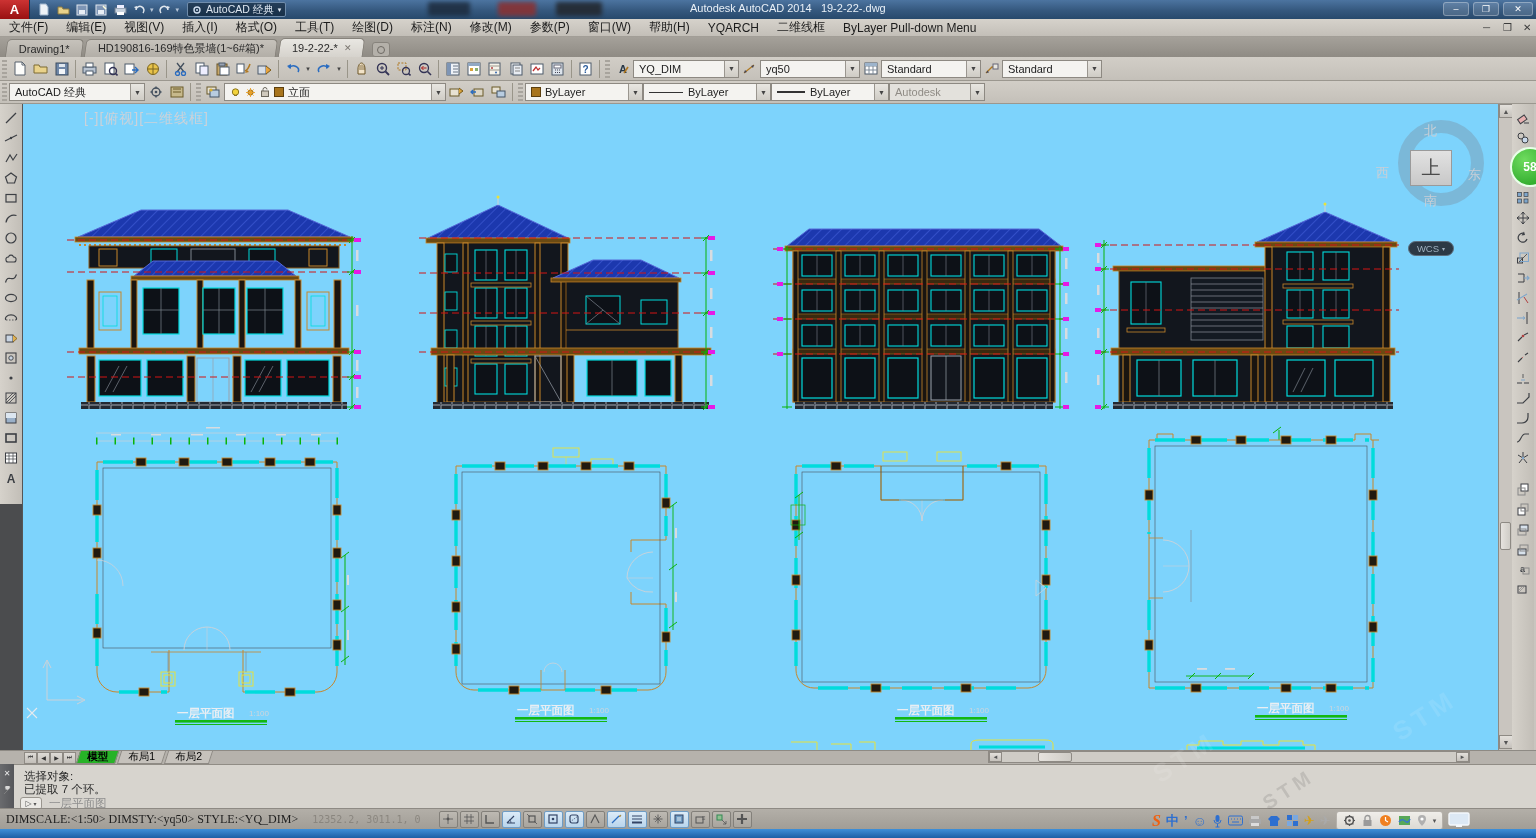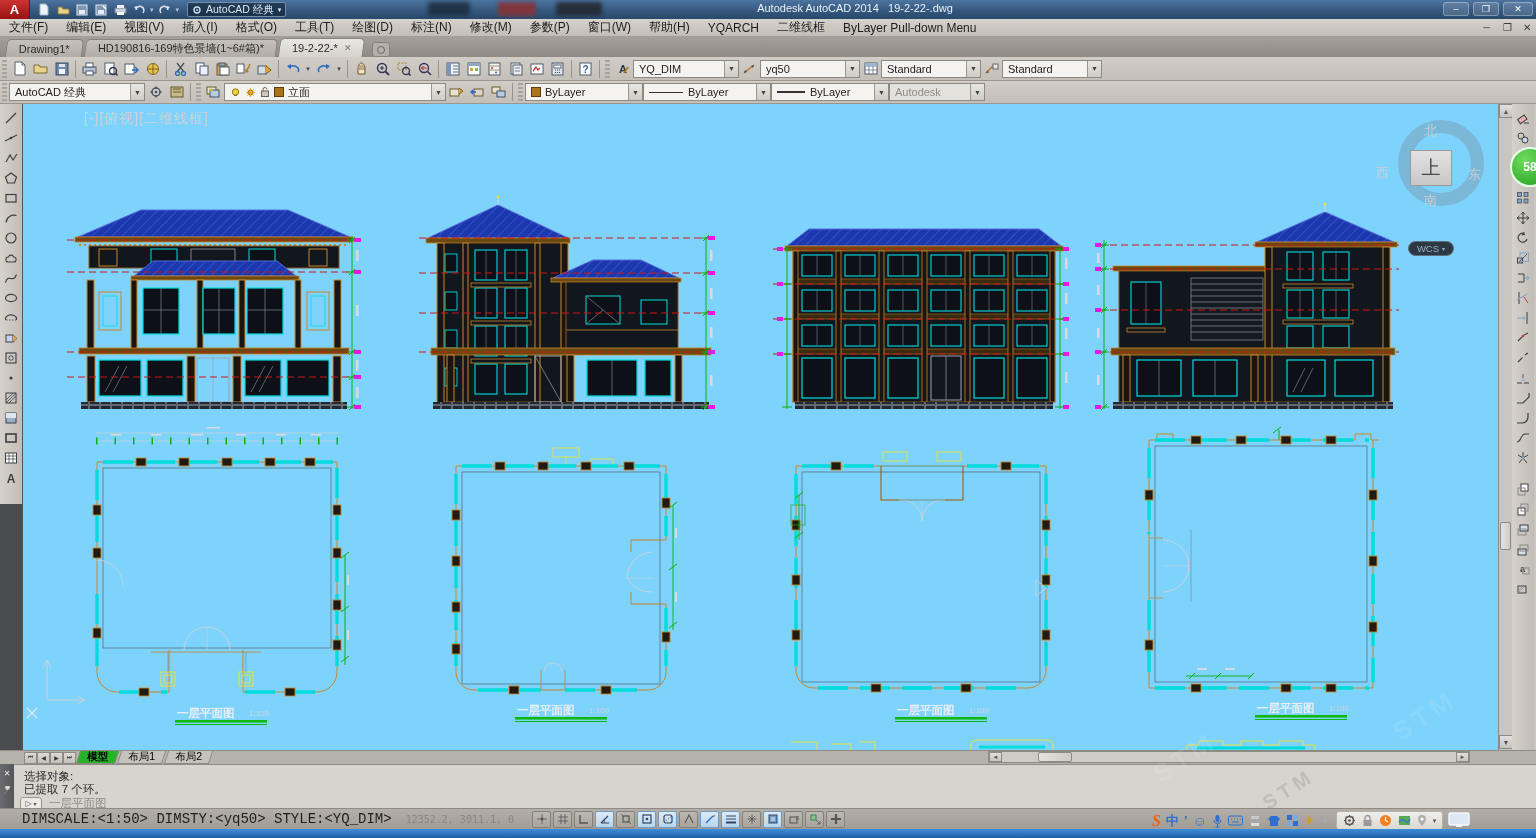--- a/index.html
+++ b/index.html
@@ -6,21 +6,21 @@
   body{font-family:"Liberation Sans","DejaVu Sans",sans-serif;background:#666}
   .root{position:relative;width:1536px;height:838px;overflow:hidden;background:#c9c5bf}
   .abs{position:absolute}
   
   .titlebar{left:0;top:0;width:1536px;height:19px;background:linear-gradient(180deg,#4c74a0 0%,#35587e 55%,#27496c 100%);display:flex;align-items:center;color:#e8eef5}
   .acad-logo{width:30px;height:19px;background:linear-gradient(180deg,#c33 0%,#911 100%);color:#fff;font-weight:bold;font-size:13px;display:flex;align-items:center;justify-content:center;border-right:1px solid #16324d}
   .qat{display:flex;align-items:center;gap:3px;margin-left:6px}
   .qat .qi{width:16px;height:15px;display:flex;align-items:center;justify-content:center}
   .ws-combo{margin-left:8px;height:15px;background:rgba(10,25,40,.55);border:1px solid #6f8cab;border-radius:2px;display:flex;align-items:center;gap:4px;padding:0 4px;font-size:10.5px;color:#dfe8f2}
   .blur-patch{filter:blur(2px);opacity:.85;border-radius:2px}
-  .title-text{left:690px;top:2px;width:330px;text-align:center;font-size:11px;color:#e9f0f7;white-space:nowrap}
+  .title-text{left:690px;top:2px;width:330px;font-size:11px;color:#e9f0f7;white-space:nowrap}
   .winbtn{height:14px;border-radius:3px;background:rgba(255,255,255,.14);border:1px solid rgba(255,255,255,.30);color:#fff;font-size:9px;line-height:12px;text-align:center}
   
   .menubar{left:0;top:19px;width:1536px;height:18px;background:linear-gradient(180deg,#d6d2cb,#c3bfb8);border-bottom:1px solid #a29e97;display:flex;align-items:center;font-size:12px;color:#1c1c1c}
   .menubar span{padding:0 9px;white-space:nowrap}
   .mini-winbtn{color:#3b3b3b;font-size:10px;width:14px;text-align:center}
   
   .tabbar{left:0;top:37px;width:1536px;height:20px;background:linear-gradient(180deg,#a5a19a,#8f8b84);display:flex;align-items:flex-end}
   .dtab{height:18px;margin-right:2px;padding:0 12px;font-size:11px;color:#2a2a2a;background:linear-gradient(180deg,#c6c2bb,#b2aea7);border:1px solid #87837c;border-bottom:none;border-radius:5px 5px 0 0;display:flex;align-items:center;gap:6px;transform:skewX(-8deg)}
   .dtab>span{transform:skewX(8deg);white-space:nowrap}
   .dtab.active{background:linear-gradient(180deg,#e9e7e2,#d6d3cd);height:19px}
@@ -1417,21 +1417,21 @@
     </div>
   </div>
   <div class="abs dock-strip">
     <span style="color:#e8e8e8;font-size:8px">✕</span>
     <svg class="mi" width="10" height="10">
         <path d="M2,8 l4,-4 a2.5,2.5 0 1 1 2,-2 l-4,4 z" fill="#d8d8d8" stroke="#888" stroke-width=".5"></path>
       </svg>
   </div>
 
   <div class="abs statusbar">
-    <span style="margin-left:22px;font-family:Liberation Mono, monospace;font-size:14px">DIMSCALE:&lt;1:50&gt; DIMSTY:&lt;yq50&gt; STYLE:&lt;YQ_DIM&gt;</span>
+    <span style="margin-left:6px;font-family:Liberation Serif, serif;font-size:12px">DIMSCALE:&lt;1:50&gt; DIMSTY:&lt;yq50&gt; STYLE:&lt;YQ_DIM&gt;</span>
     <span style="margin-left:14px;color:#8a867f;font-family:'DejaVu Sans Mono',monospace;font-size:10px">12352.2, 3011.1, 0</span>
     <span style="margin-left:16px;display:flex">
       <span class="stoggle">
           <svg class="mi" width="12" height="12">
             <path d="M6,1 v10 M1,6 h10" stroke="#555" stroke-width=".8"></path>
             <circle cx="6" cy="6" r="1.4" fill="#555"></circle>
           </svg>
         </span>
       <span class="stoggle">
           <svg class="mi" width="12" height="12">

